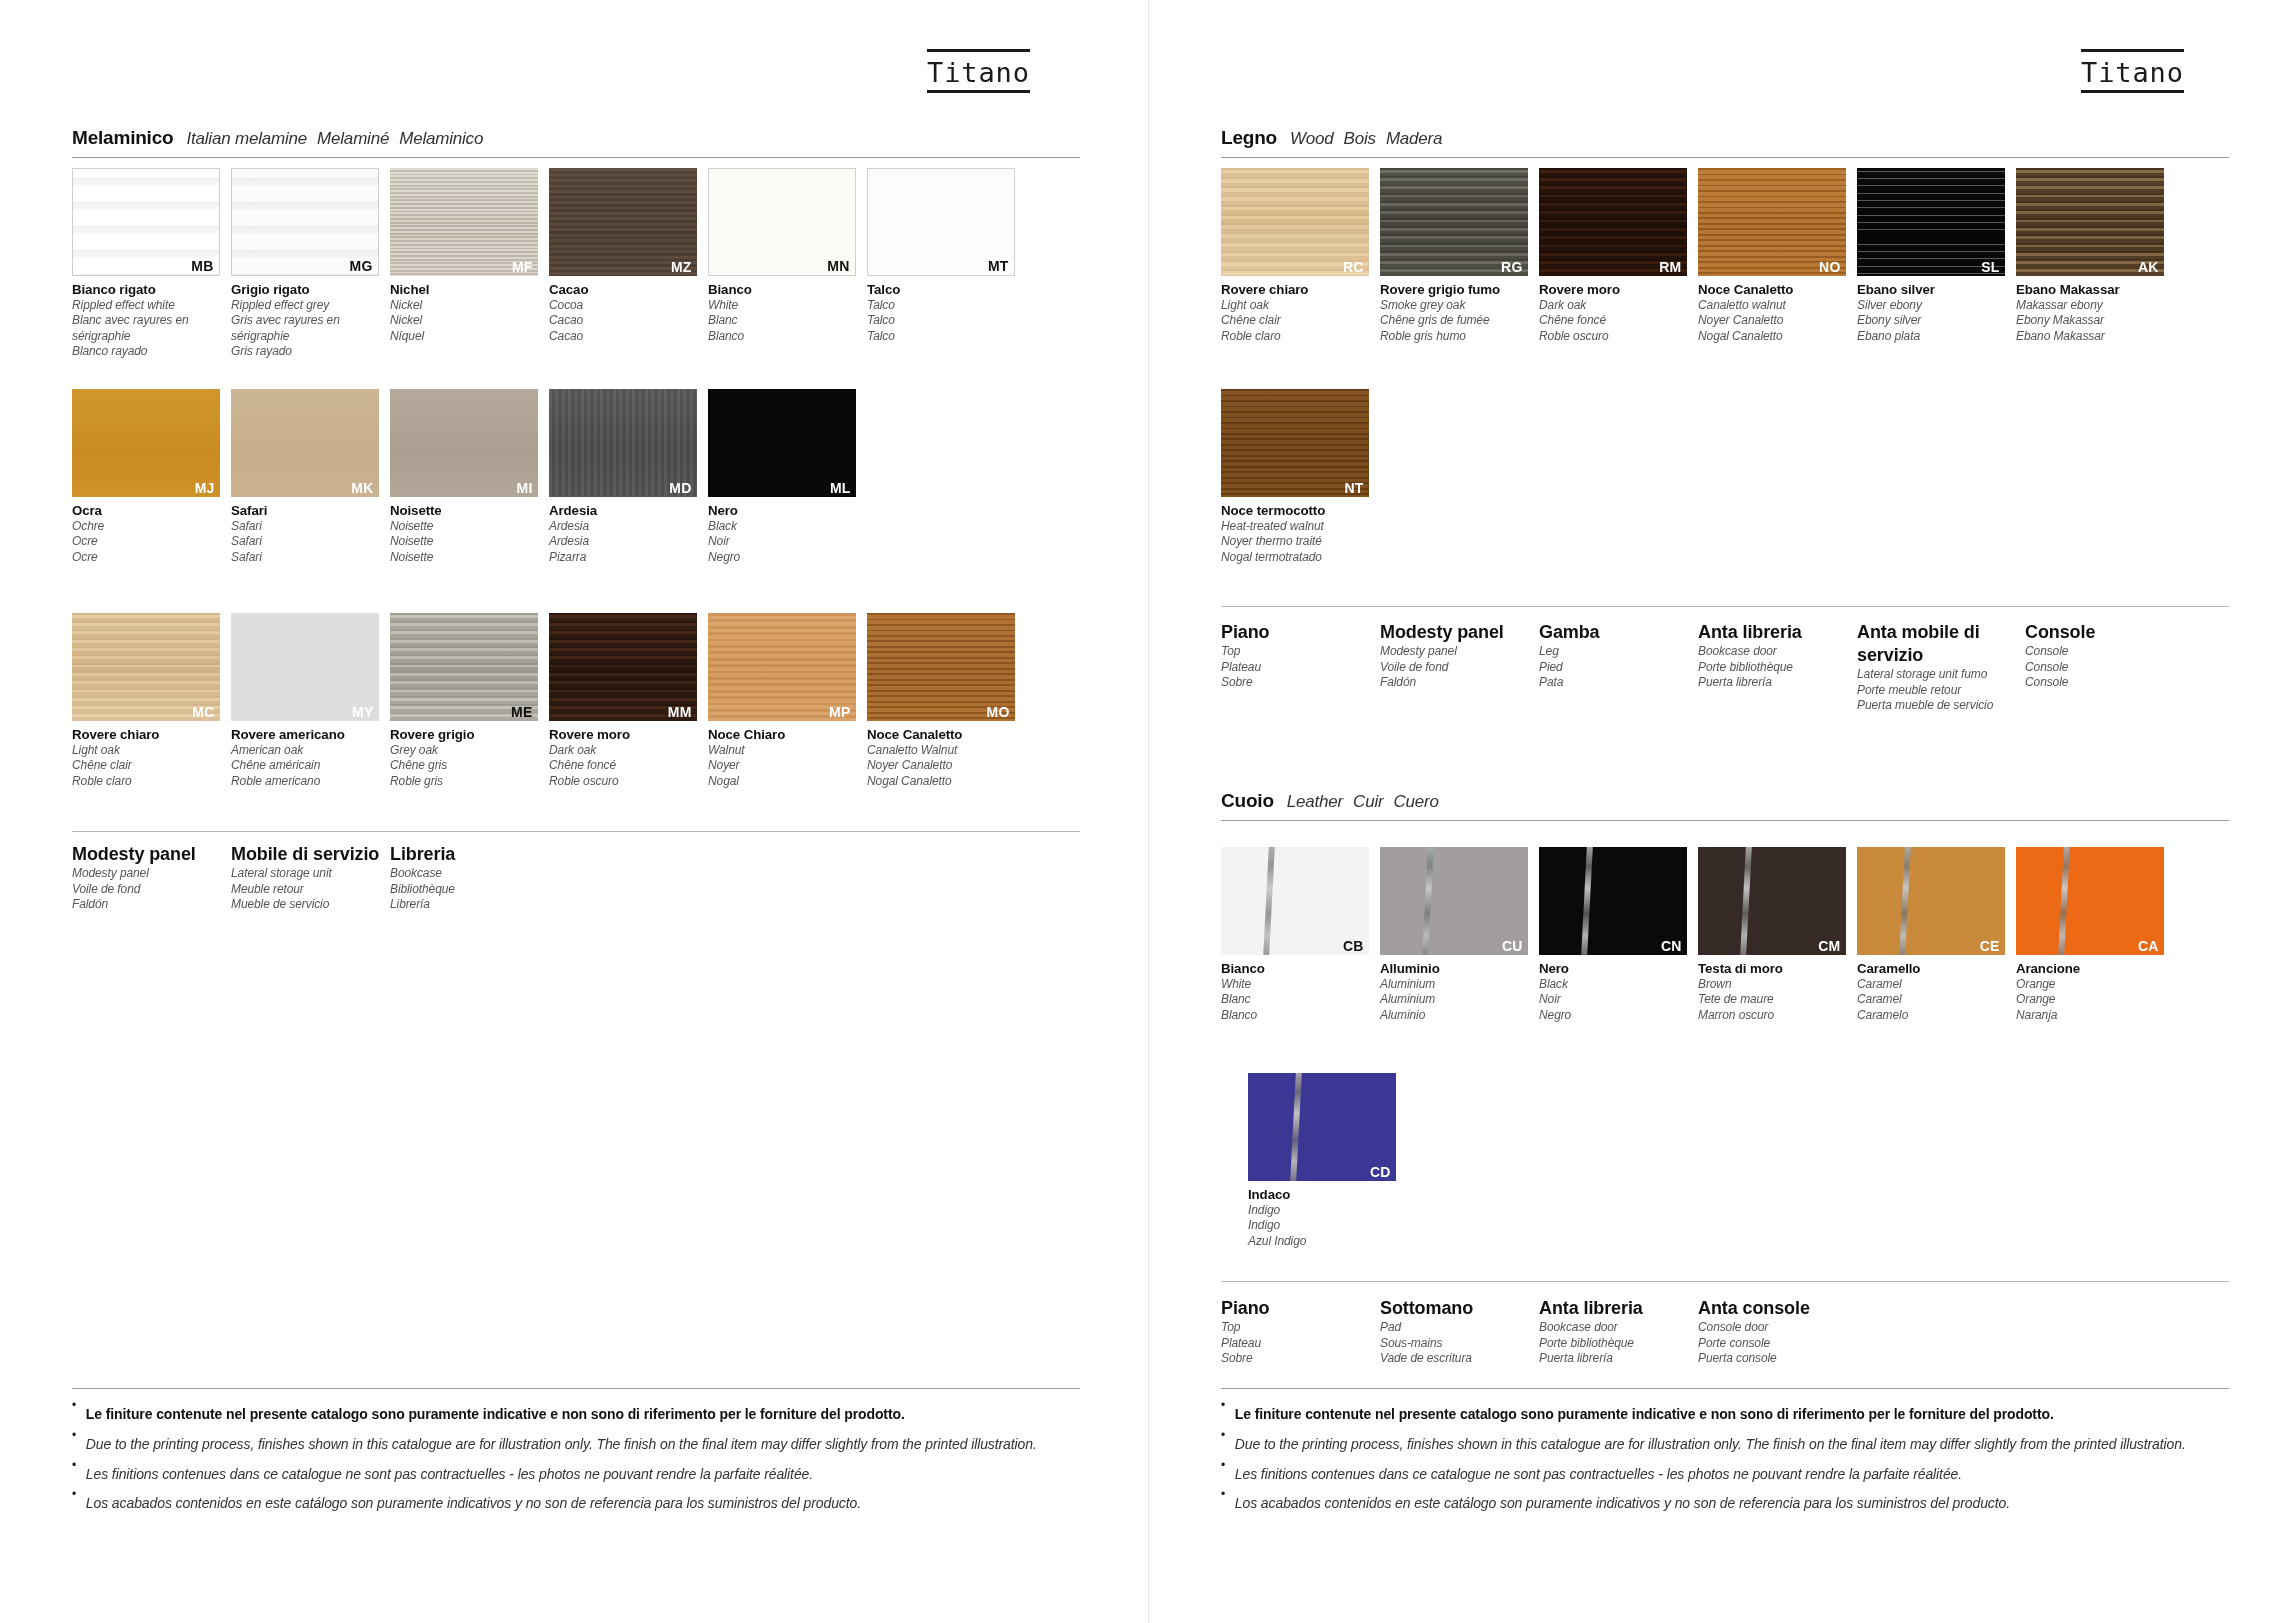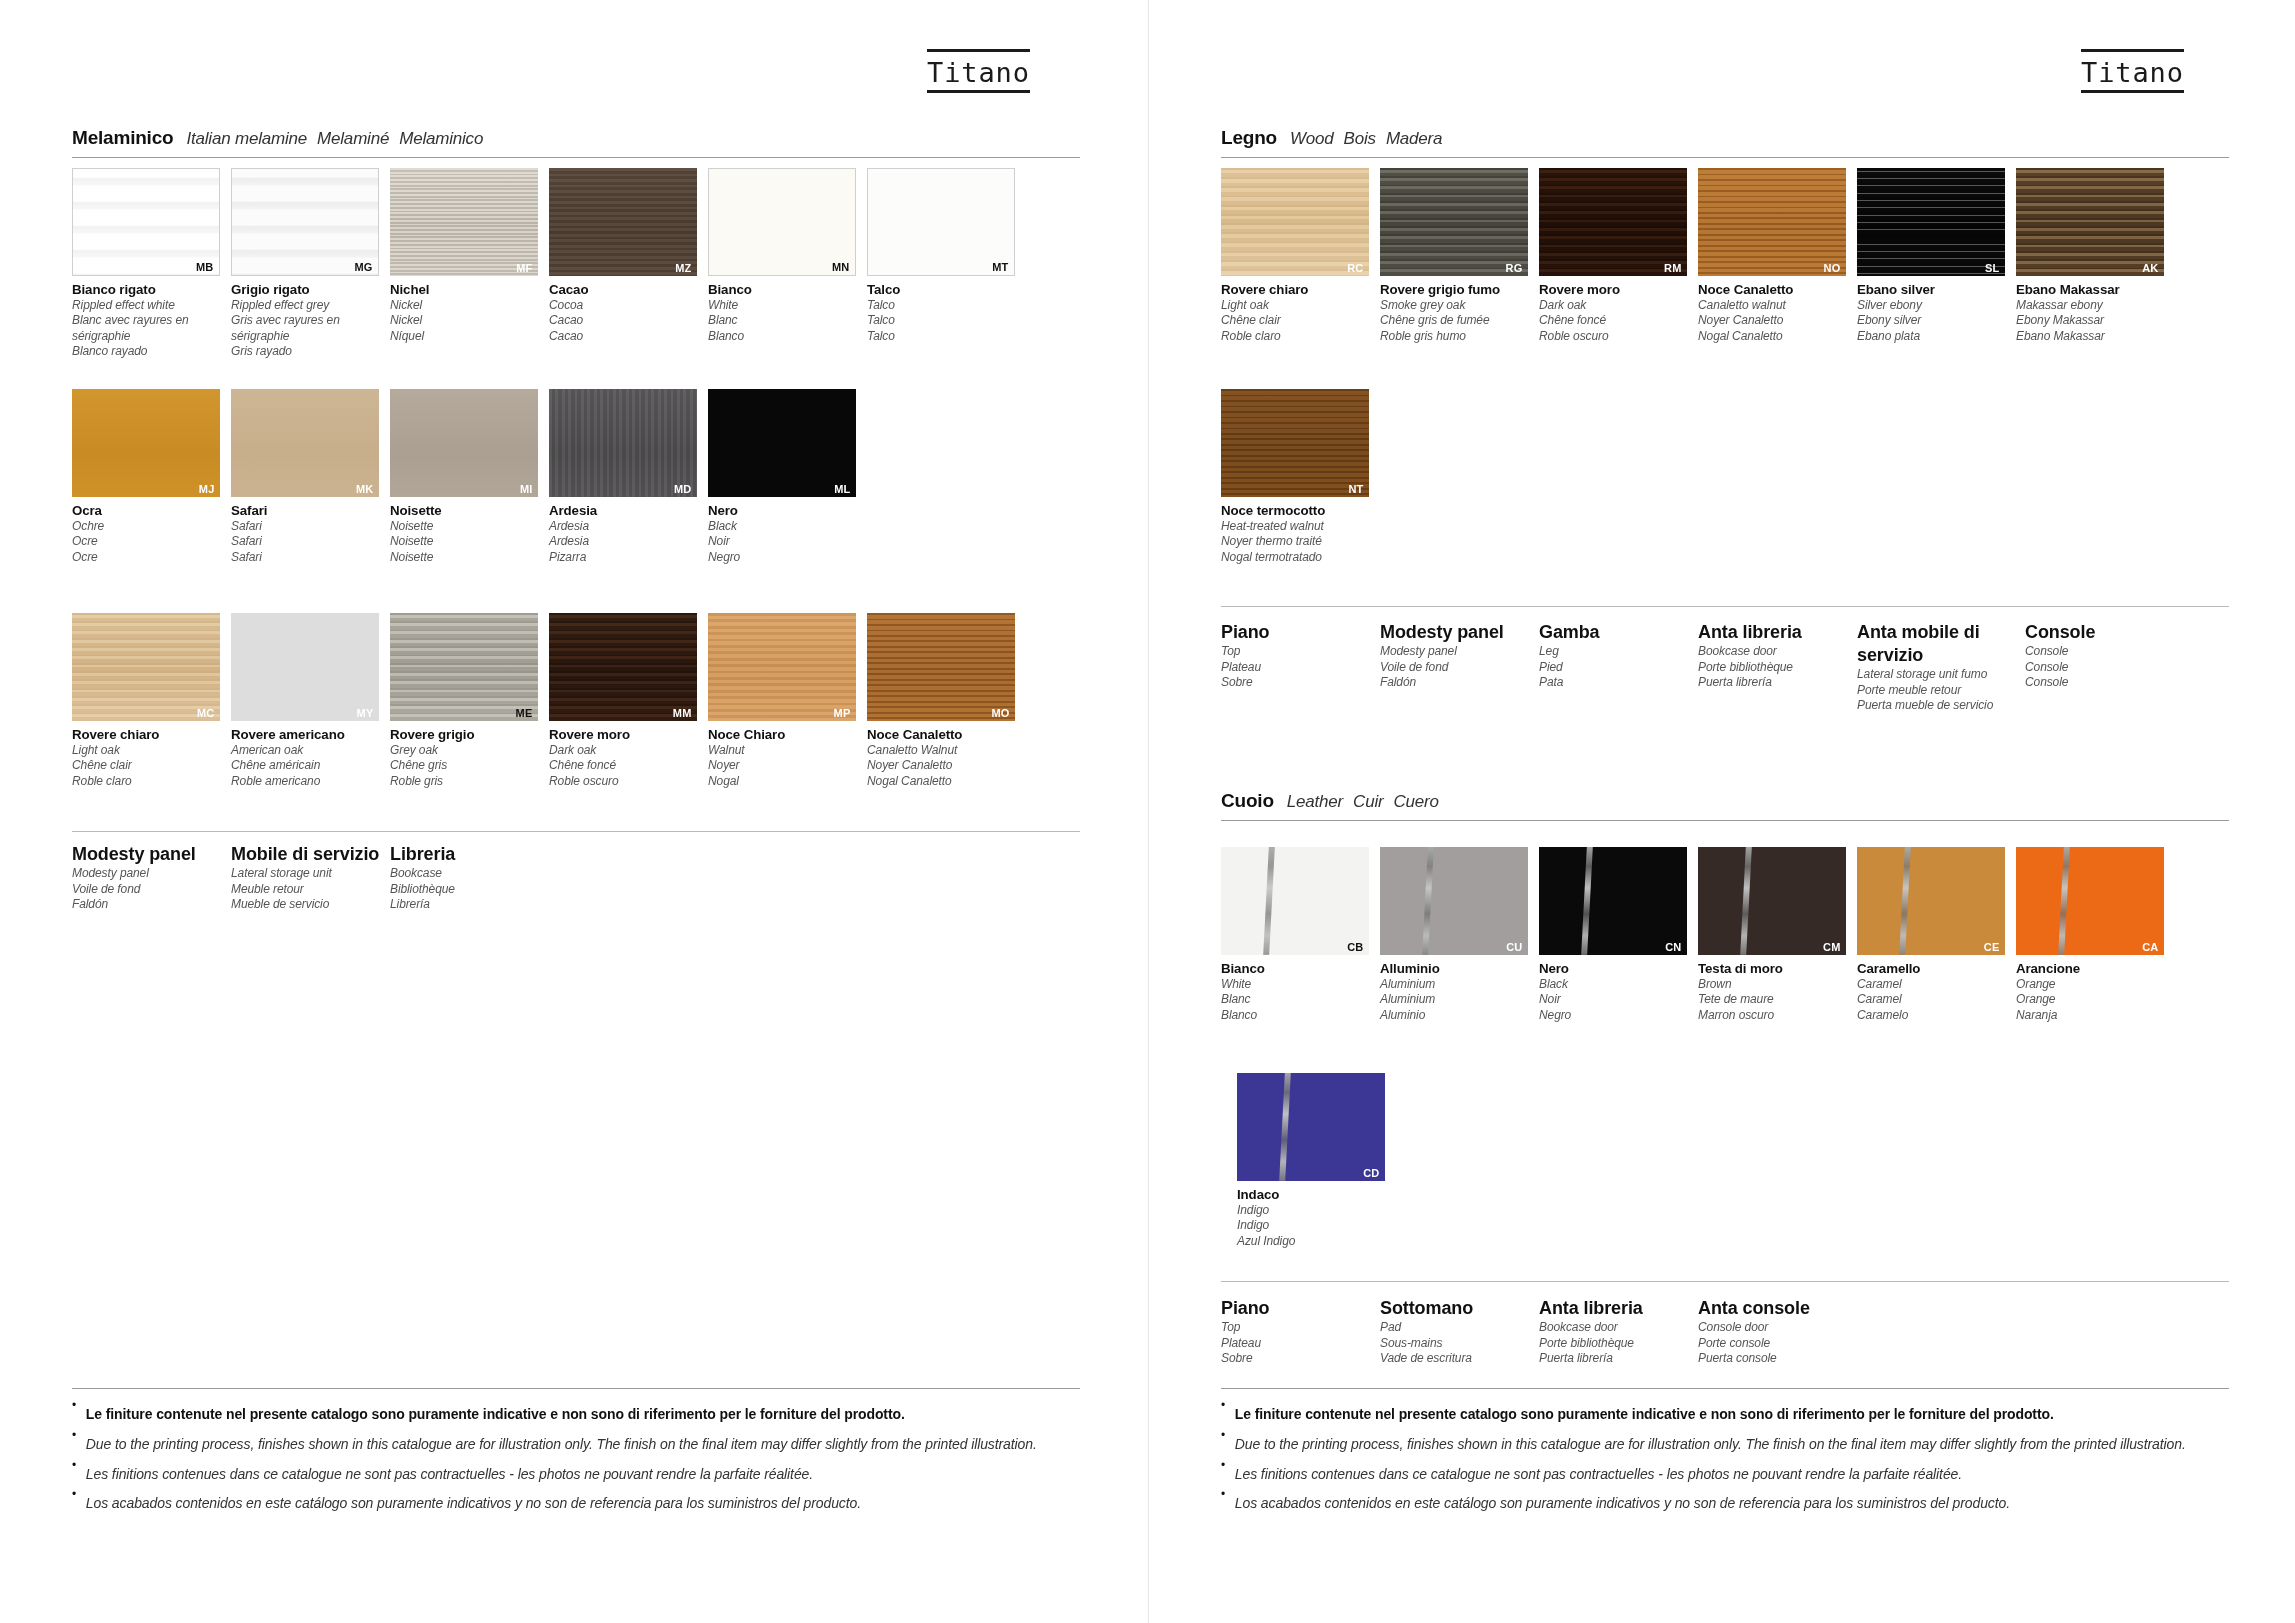--- a/index.html
+++ b/index.html
@@ -47,21 +47,21 @@
   .cell { width: 148px; margin-right: 11px; }
   .cell:last-child { margin-right: 0; }
 
   .swatch {
     position: relative; width: 148px; height: 108px;
     overflow: hidden; background: #ddd;
   }
   .swatch.bordered { border: 0.9px solid #cfcfcf; }
   .swatch .code {
     position: absolute; right: 5.5px; bottom: 1.8px;
-    font-size: 11px; font-weight: bold; letter-spacing: 0.2px;
+    font-size: 14px; font-weight: bold; letter-spacing: 0.2px;
     line-height: 1;
   }
   .code.dark { color: #111; }
   .code.light { color: #ffffff; }
 
   .names { padding-top: 4.6px; }
   .n-it { font-size: 13.3px; font-weight: bold; color: #111; line-height: 1.28; letter-spacing: -0.1px; }
   .n-tr { font-size: 12px; font-style: italic; color: #555; line-height: 1.30; letter-spacing: -0.1px; }
 
   
@@ -700,21 +700,21 @@
             <span class="code light">CA</span>
           </div>
           <div class="names">
             <div class="n-it">Arancione</div>
             <div class="n-tr">Orange</div>
             <div class="n-tr">Orange</div>
             <div class="n-tr">Naranja</div>
           </div>
         </div>
       </div>
-    <div class="grid" id="cuoio-row-1" style="position:absolute; left:64px; top:1073px;padding-left:24px;">
+    <div class="grid" id="cuoio-row-1" style="position:absolute; left:75px; top:1073px;padding-left:24px;">
         <div class="cell">
           <div class="swatch t-lb-indaco leather">
             <span class="code light">CD</span>
           </div>
           <div class="names">
             <div class="n-it">Indaco</div>
             <div class="n-tr">Indigo</div>
             <div class="n-tr">Indigo</div>
             <div class="n-tr">Azul Indigo</div>
           </div>

